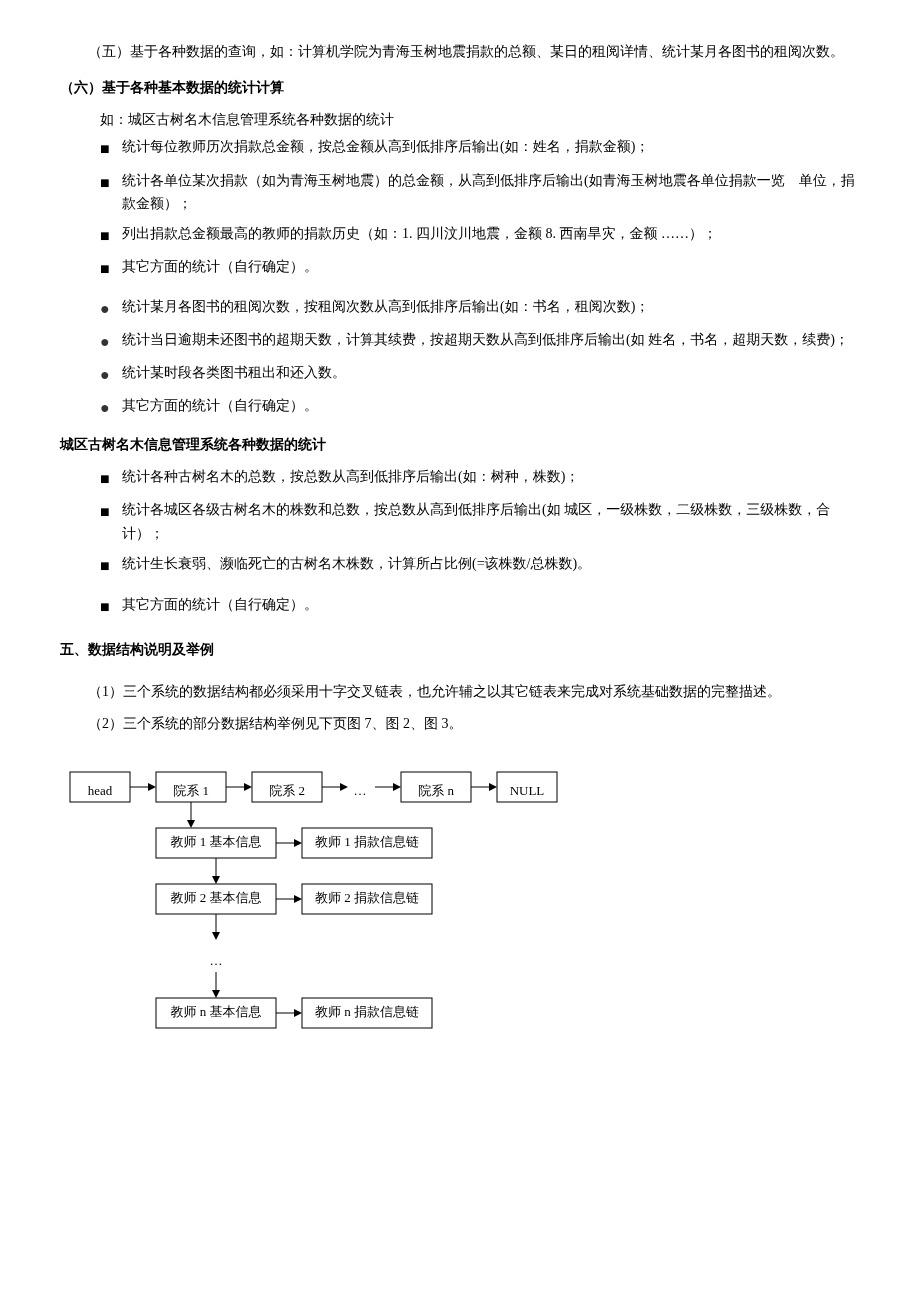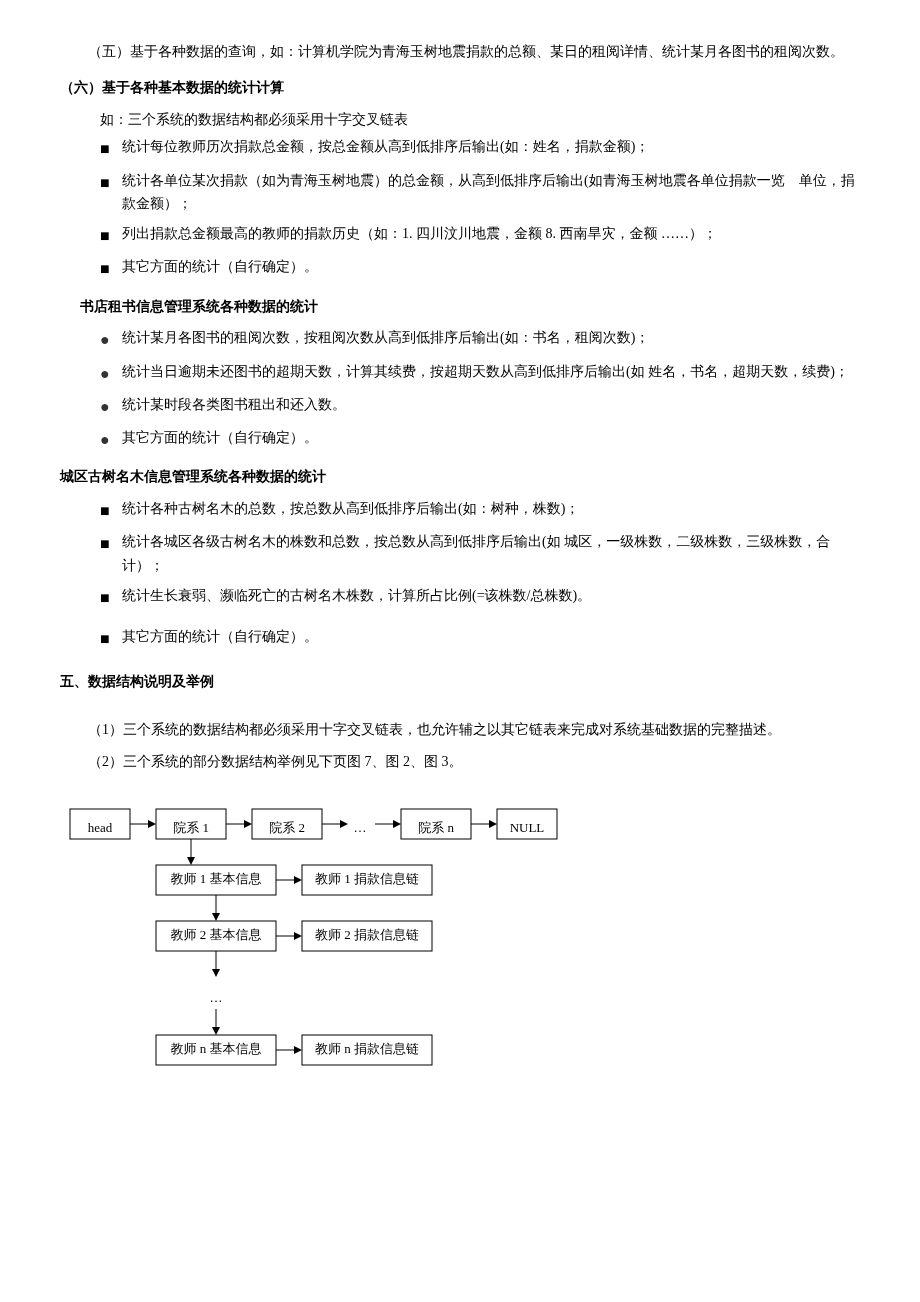--- a/index.html
+++ b/index.html
@@ -11,21 +11,21 @@
       width: 920px;
       min-height: 1302px;
       padding: 40px 60px 40px 60px;
       line-height: 1.7;
     }
     .section {
       margin-bottom: 12px;
     }
     .section-title {
       font-weight: bold;
-      margin-bottom: 24px;
+      margin-bottom: 18px;
     }
     .indent1 { padding-left: 20px; }
     .bullet-square {
       display: flex;
       align-items: flex-start;
       margin-bottom: 6px;
       padding-left: 40px;
     }
     .bullet-square .bullet-mark {
       min-width: 18px;
@@ -66,42 +66,41 @@
   </style>
 </head>
 <body>
 
 <div class="section">
   <div class="paragraph">（五）基于各种数据的查询，如：计算机学院为青海玉树地震捐款的总额、某日的租阅详情、统计某月各图书的租阅次数。</div>
 </div>
 
 <div class="section">
   <div class="no-indent">（六）基于各种基本数据的统计计算</div>
-  <div class="sub-section-title">如：三个系统的数据结构都必须采用十字交叉链表</div>
+  <div class="sub-section-title">如：城区古树名木信息管理系统各种数据的统计</div>
 
   <div class="bullet-square">
     <span class="bullet-mark">■</span>
     <span>统计每位教师历次捐款总金额，按总金额从高到低排序后输出(如：姓名，捐款金额)；</span>
   </div>
   <div class="bullet-square">
     <span class="bullet-mark">■</span>
     <span>统计各单位某次捐款（如为青海玉树地震）的总金额，从高到低排序后输出(如青海玉树地震各单位捐款一览　单位，捐款金额）；</span>
   </div>
   <div class="bullet-square">
     <span class="bullet-mark">■</span>
     <span>列出捐款总金额最高的教师的捐款历史（如：1. 四川汶川地震，金额  8. 西南旱灾，金额  ……）；</span>
   </div>
   <div class="bullet-square">
     <span class="bullet-mark">■</span>
     <span>其它方面的统计（自行确定）。</span>
   </div>
 </div>
 
 <div class="section">
-  <div class="no-indent indent1">书店租书信息管理系统各种数据的统计</div>
   <div class="bullet-circle">
     <span class="bullet-mark">●</span>
     <span>统计某月各图书的租阅次数，按租阅次数从高到低排序后输出(如：书名，租阅次数)；</span>
   </div>
   <div class="bullet-circle">
     <span class="bullet-mark">●</span>
     <span>统计当日逾期未还图书的超期天数，计算其续费，按超期天数从高到低排序后输出(如 姓名，书名，超期天数，续费)；</span>
   </div>
   <div class="bullet-circle">
     <span class="bullet-mark">●</span>

